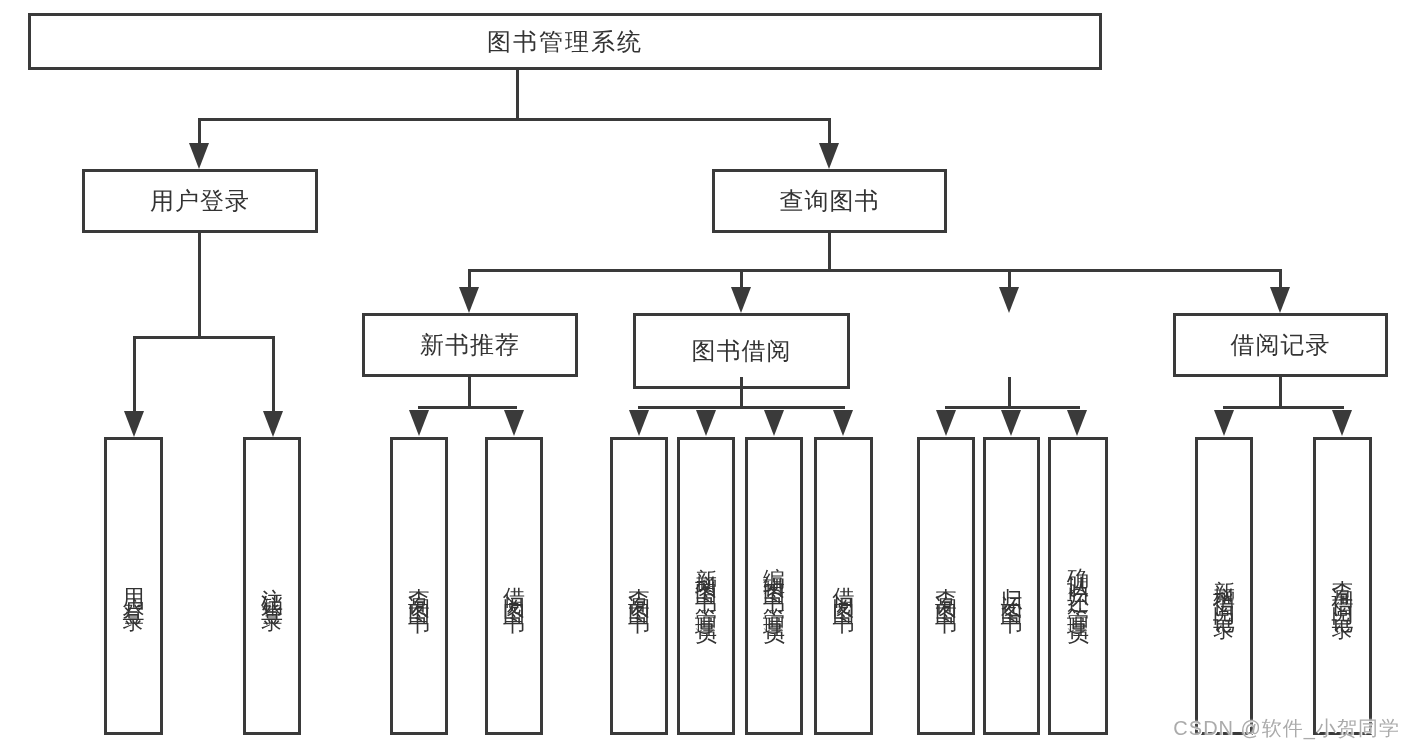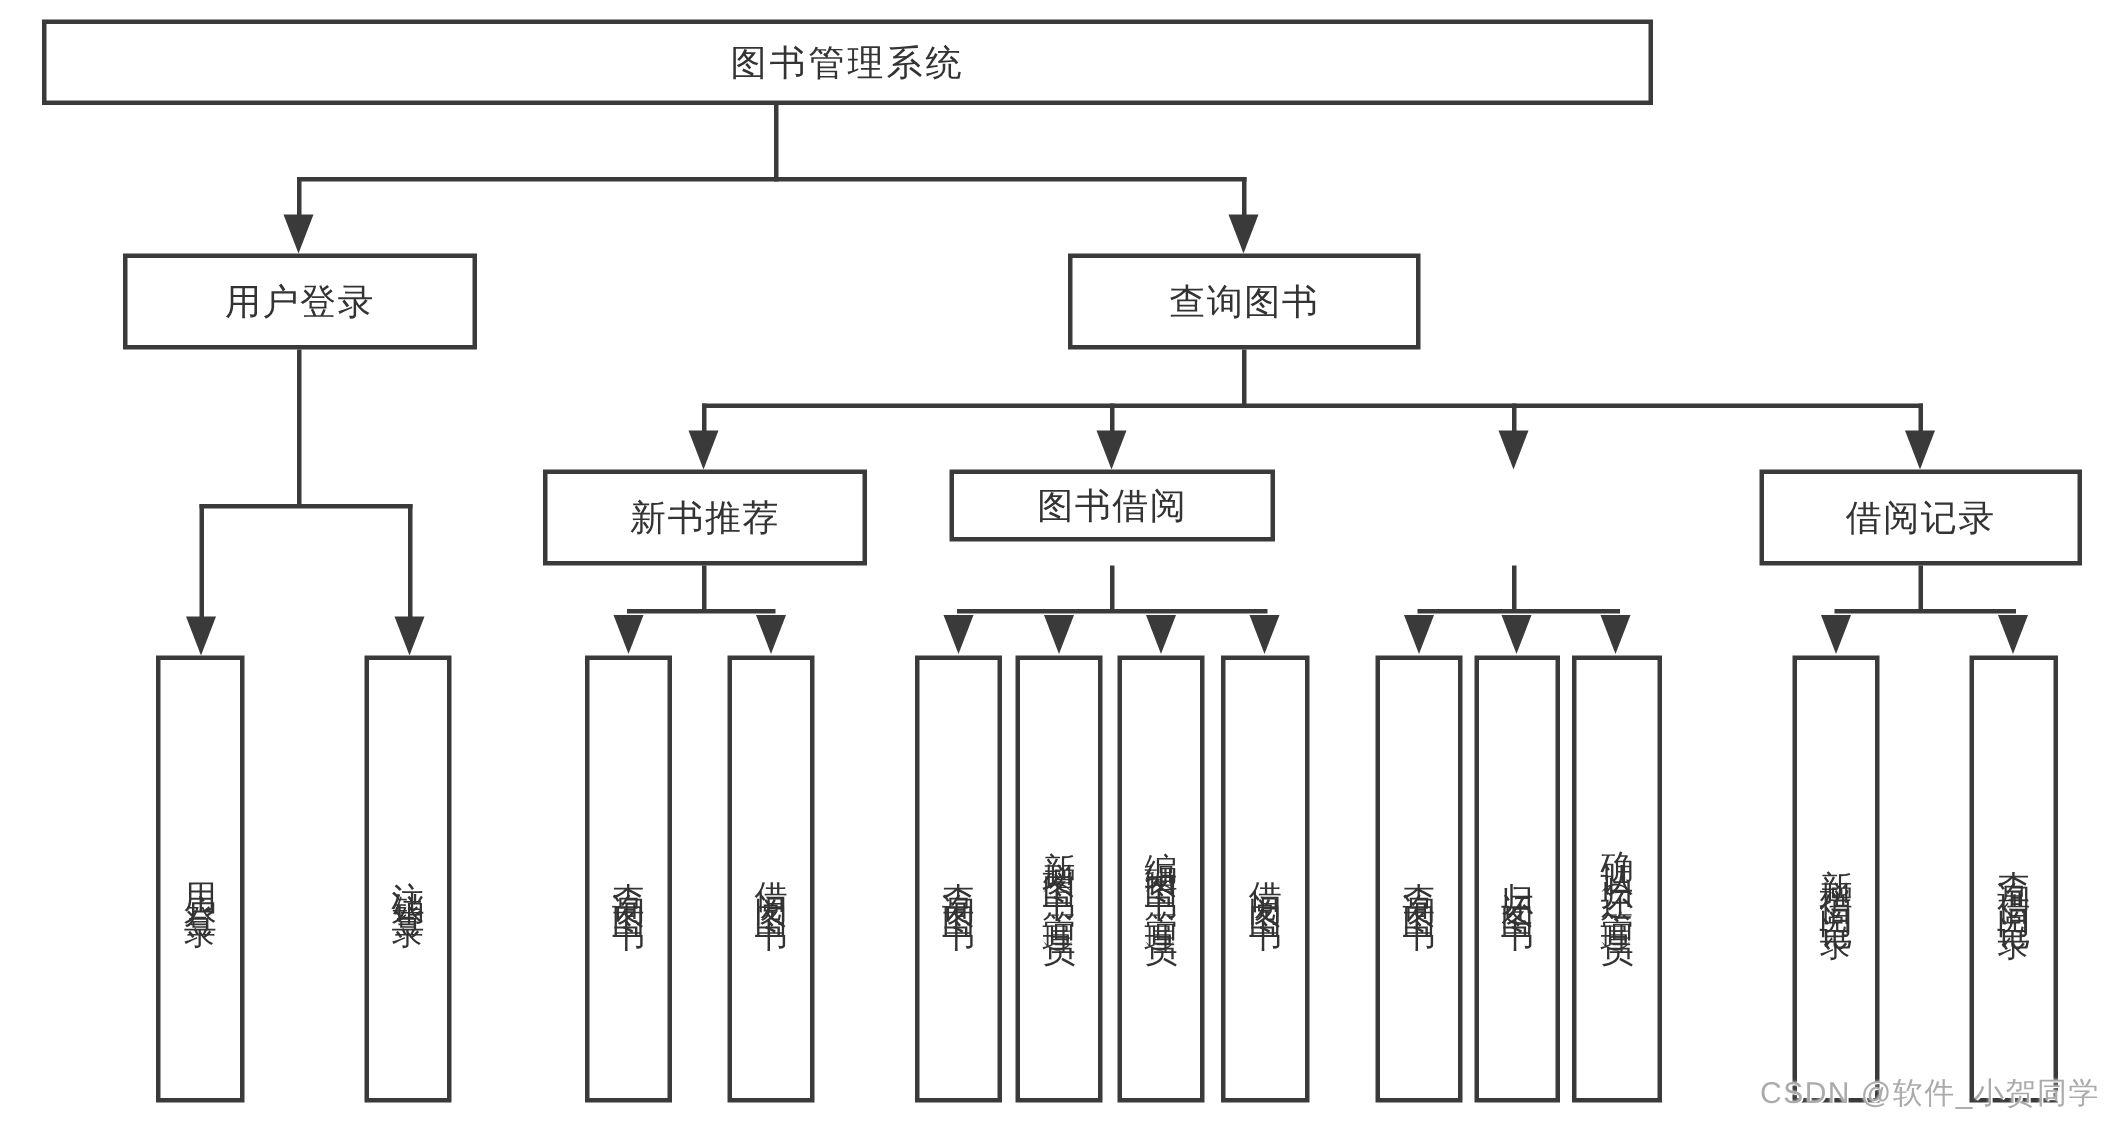--- a/index.html
+++ b/index.html
@@ -65,21 +65,21 @@
   <div class="ln v" style="left:468px;top:269px;height:22px;"></div>
   <div class="ah" style="left:459px;top:287px;"></div>
   <div class="ln v" style="left:740px;top:269px;height:22px;"></div>
   <div class="ah" style="left:731px;top:287px;"></div>
   <div class="ln v" style="left:1008px;top:269px;height:22px;"></div>
   <div class="ah" style="left:999px;top:287px;"></div>
   <div class="ln v" style="left:1279px;top:269px;height:22px;"></div>
   <div class="ah" style="left:1270px;top:287px;"></div>
 
   <div class="box" style="left:362px;top:313px;width:216px;height:64px;">新书推荐</div>
-  <div class="box" style="left:633px;top:313px;width:217px;height:48px;">图书借阅</div>
+  <div class="box" style="left:633px;top:313px;width:217px;height:76px;">图书借阅</div>
   <div class="box" style="left:1173px;top:313px;width:215px;height:64px;">借阅记录</div>
 
   <div class="ln v" style="left:468px;top:377px;height:31px;"></div>
   <div class="ln h" style="left:418px;top:406px;width:99px;"></div>
   <div class="ah" style="left:409px;top:410px;"></div>
   <div class="ah" style="left:504px;top:410px;"></div>
 
   <div class="ln v" style="left:740px;top:377px;height:31px;"></div>
   <div class="ln h" style="left:638px;top:406px;width:207px;"></div>
   <div class="ah" style="left:629px;top:410px;"></div>

